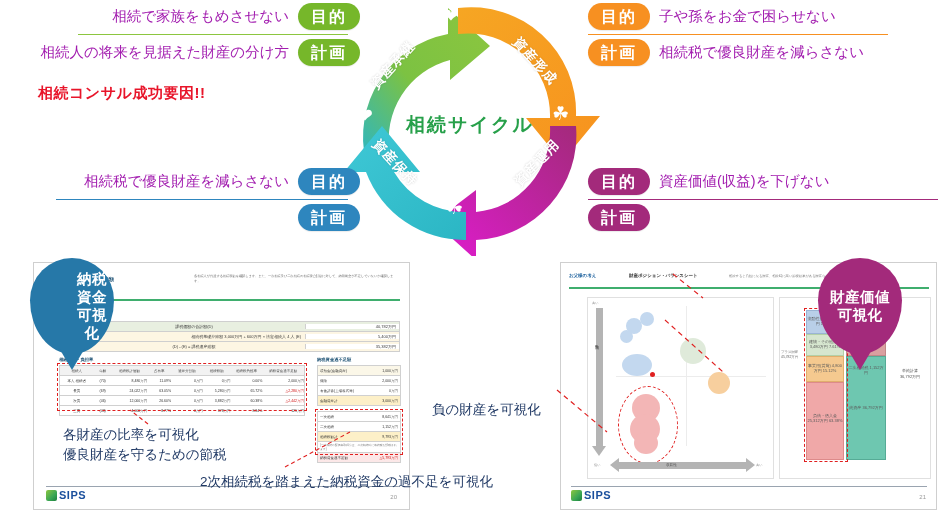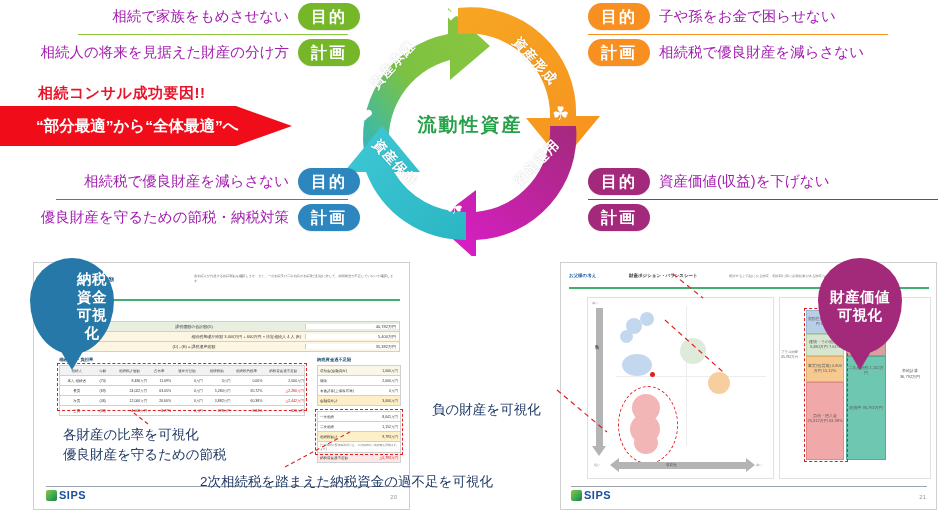--- a/index.html
+++ b/index.html
@@ -141,21 +141,21 @@
     <div class="cycle-label" style="left:176px;top:58px;transform:rotate(48deg);">資産形成</div>
     <div class="cycle-label" style="left:178px;top:160px;transform:rotate(-46deg);">資産運用</div>
     <div class="cycle-label" style="left:36px;top:160px;transform:rotate(47deg);">資産保持</div>
 
     
     <div style="position:absolute;left:113px;top:10px;font-size:19px;color:#fff;">❤</div>
     <div style="position:absolute;left:222px;top:108px;font-size:19px;color:#fff;">☘</div>
     <div style="position:absolute;left:116px;top:202px;font-size:19px;color:#fff;">☘</div>
     <div style="position:absolute;left:27px;top:110px;font-size:19px;color:#fff;">❤</div>
 
-    <div id="cycle-center">流動性資産</div>
+    <div id="cycle-center">相続サイクル</div>
   </div>
 
   <div class="row" style="left:0;top:3px;width:360px;justify-content:flex-end;padding-right:0;">
     <span class="txt">相続で家族をもめさせない</span>
     <span class="pill green">目的</span>
   </div>
   <div class="rule" style="left:78px;top:34px;width:270px;background:#8cc63f;"></div>
   <div class="row" style="left:0;top:39px;width:360px;justify-content:flex-end;">
     <span class="txt">相続人の将来を見据えた財産の分け方</span>
     <span class="pill green">計画</span>
@@ -170,38 +170,34 @@
     <span class="pill orange">計画</span>
     <span class="txt">相続税で優良財産を減らさない</span>
   </div>
 
   <div class="row" style="left:0;top:168px;width:360px;justify-content:flex-end;">
     <span class="txt">相続税で優良財産を減らさない</span>
     <span class="pill blue">目的</span>
   </div>
   <div class="rule" style="left:56px;top:199px;width:292px;background:#2e86be;"></div>
   <div class="row" style="left:0;top:204px;width:360px;justify-content:flex-end;">
-    <span class="txt">優良財産を守るための節税・納税対策</span>
     <span class="pill blue">計画</span>
   </div>
 
   <div class="row" style="left:588px;top:168px;">
     <span class="pill purple">目的</span>
     <span class="txt">資産価値(収益)を下げない</span>
   </div>
   <div class="rule" style="left:588px;top:199px;width:350px;background:#a32a7b;"></div>
   <div class="row" style="left:588px;top:204px;">
     <span class="pill purple">計画</span>
   </div>
 
   <div id="banner">
     <div id="banner-top">相続コンサル成功要因!!</div>
-    <div id="banner-arrow">
-      <span id="banner-text">“部分最適”から“全体最適”へ</span>
-    </div>
   </div>
 
   <div class="panel" id="panel-left">
 
     <div class="doc-head">
       <div style="position:absolute;left:55px;top:4px;font-size:5px;color:#1a4f72;font-weight:bold;">納税額</div>
       <div style="position:absolute;left:150px;top:2px;width:200px;font-size:3.2px;color:#666;line-height:1.7;">各相続人が負担する相続税額を確認します。また、一次相続及び二次相続の相続税合計額に対して、納税資金が不足していないか確認します。</div>
     </div>
     <div class="greenrule" style="left:48px;top:36px;width:318px;"></div>
 

